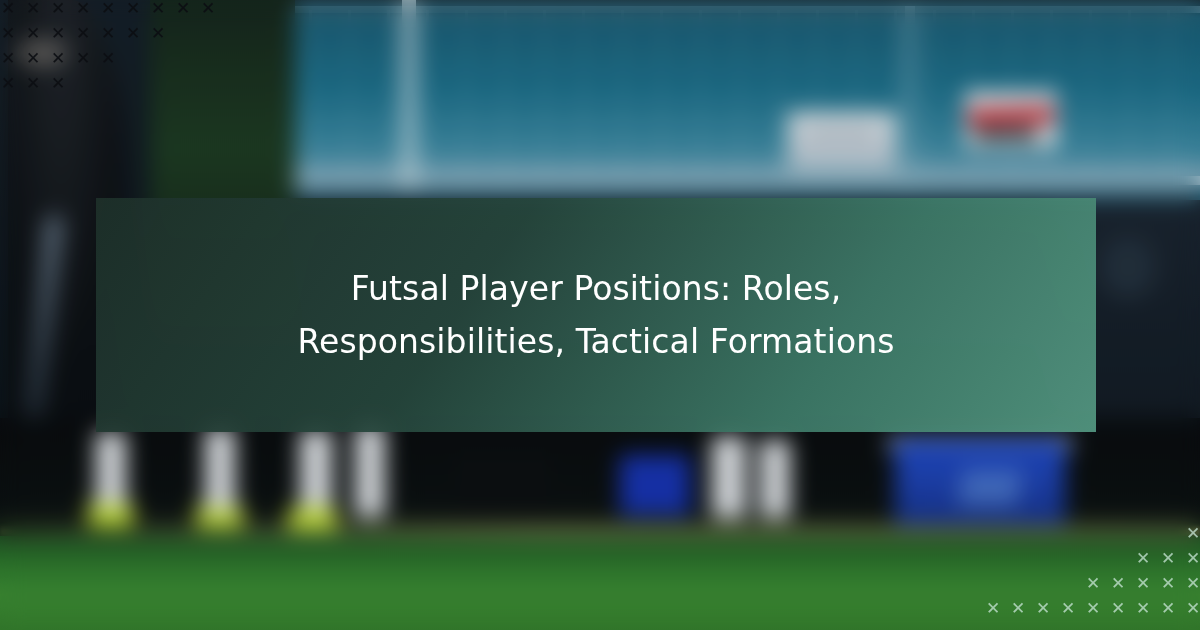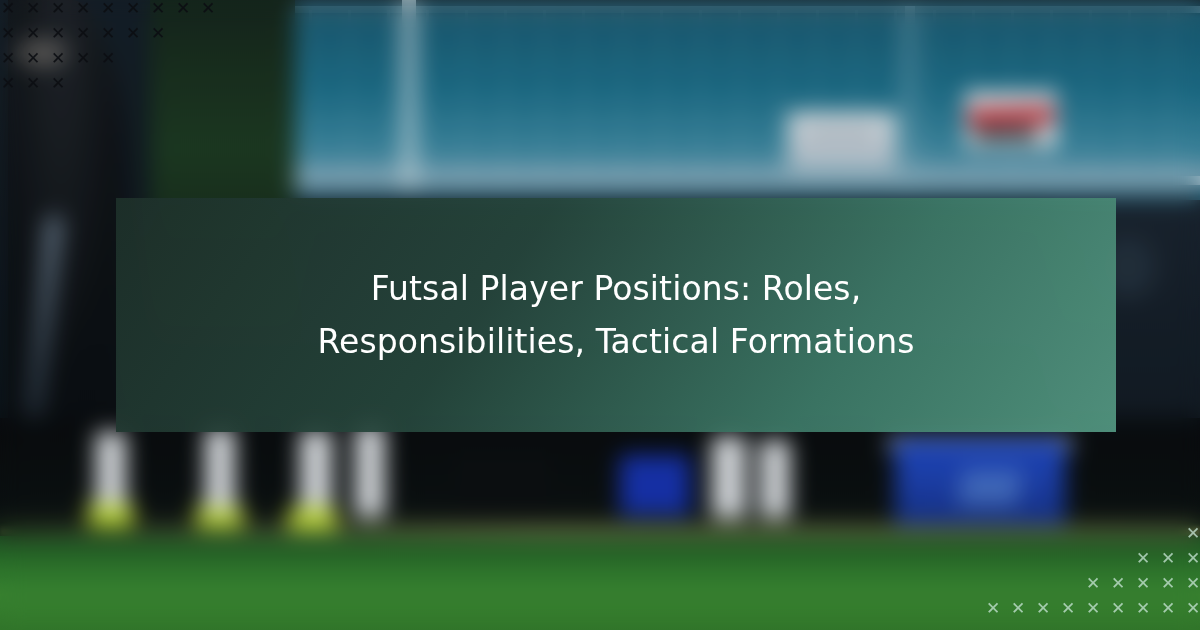--- a/index.html
+++ b/index.html
@@ -172,21 +172,21 @@
     font-family:"DejaVu Sans", sans-serif;
   }
   #xpat-tl { left:0; top:0; width:215px; height:105px; }
   #xpat-tl span { color:rgba(12,14,18,.92); }
   #xpat-br { right:0; bottom:0; width:215px; height:105px; }
   #xpat-br span { color:rgba(196,226,210,.78); }
 
   
   .overlay {
     position:absolute;
-    left:116px; top:198px; width:1000px; height:234px;
+    left:96px; top:198px; width:1000px; height:234px;
     background:linear-gradient(125deg,
         rgba(30,48,42,.93) 0%,
         rgba(38,70,60,.93) 38%,
         rgba(62,122,104,.93) 72%,
         rgba(84,152,130,.93) 100%);
     display:flex; align-items:center; justify-content:center;
   }
   .title {
     color:#ffffff;
     font-size:33px;

